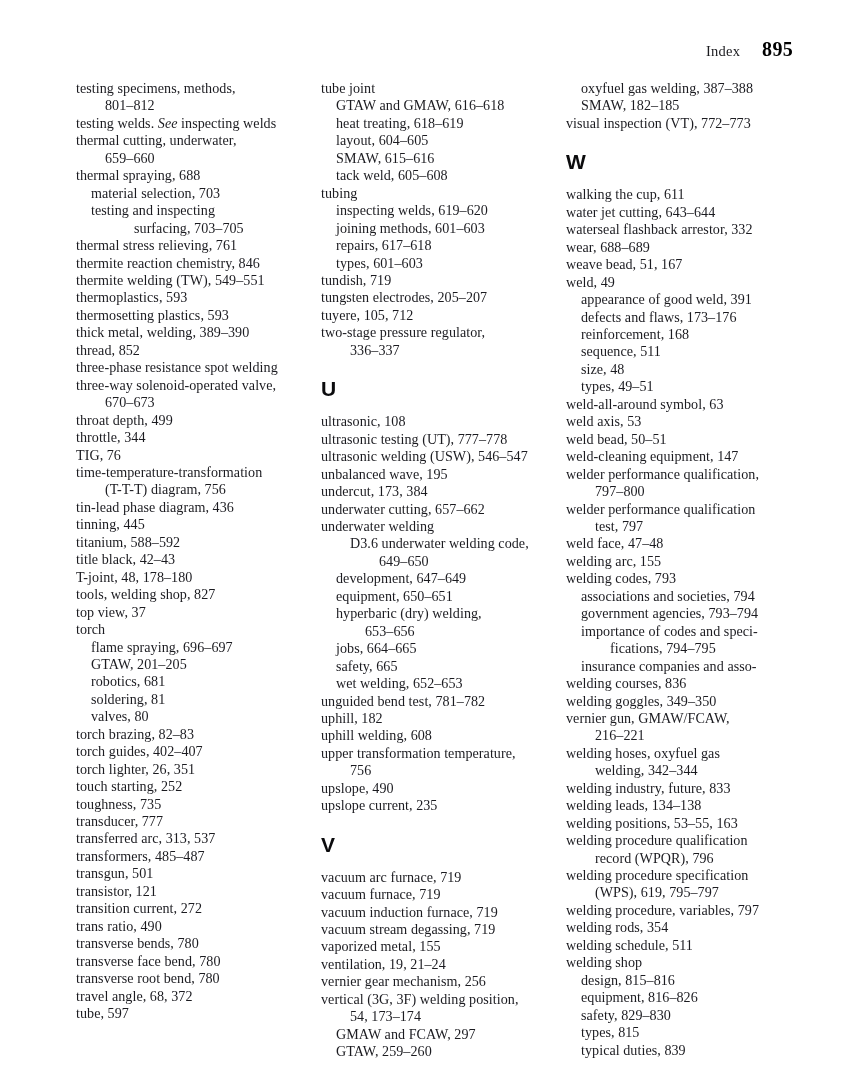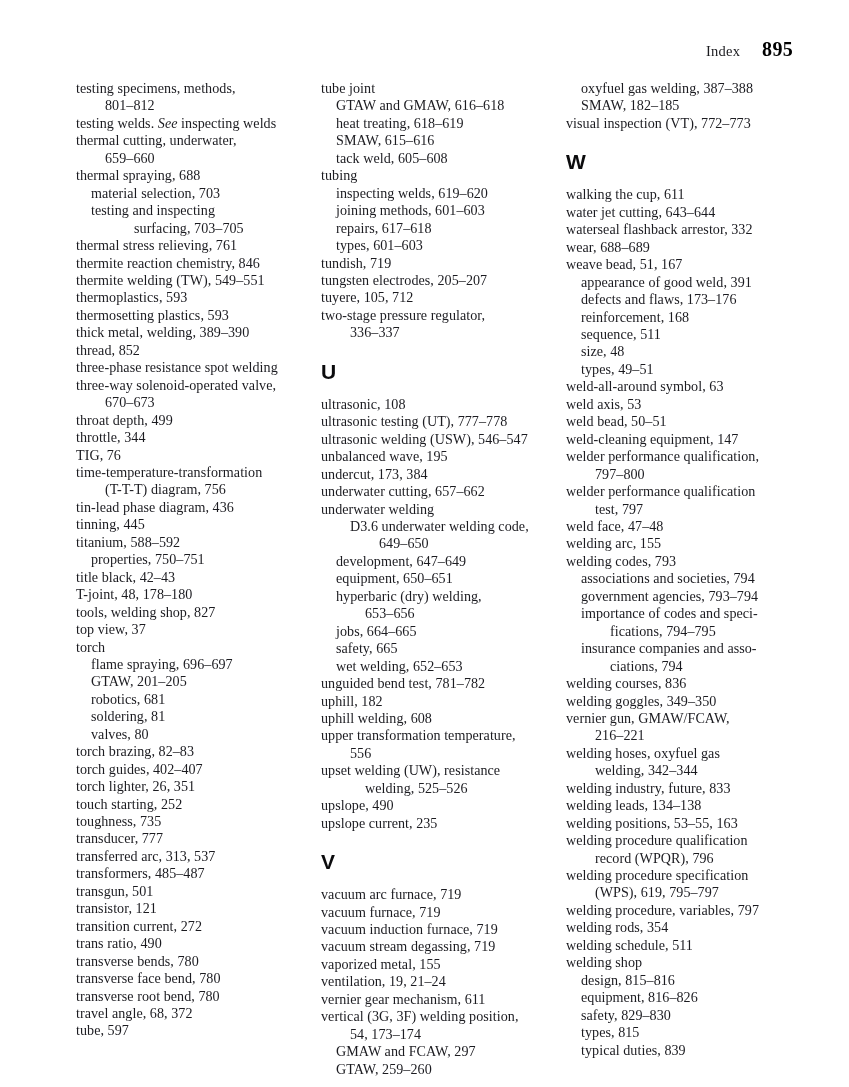--- a/index.html
+++ b/index.html
@@ -167,21 +167,20 @@
           <div class="entry lv0c">(T-T-T) diagram, 756</div>
         </div>
         <div>
           <div class="entry lv0">tin-lead phase diagram, 436</div>
         </div>
         <div>
           <div class="entry lv0">tinning, 445</div>
         </div>
         <div>
           <div class="entry lv0">titanium, 588–592</div>
-          <div class="entry lv1">properties, 750–751</div>
         </div>
         <div>
           <div class="entry lv0">title black, 42–43</div>
         </div>
         <div>
           <div class="entry lv0">T-joint, 48, 178–180</div>
         </div>
         <div>
           <div class="entry lv0">tools, welding shop, 827</div>
         </div>
@@ -246,20 +245,21 @@
         </div>
         <div>
           <div class="entry lv0">tube, 597</div>
         </div>
       </div>
     <div class="col">
         <div>
           <div class="entry lv0">tube joint</div>
           <div class="entry lv1">GTAW and GMAW, 616–618</div>
           <div class="entry lv1">heat treating, 618–619</div>
+          <div class="entry lv1">layout, 604–605</div>
           <div class="entry lv1">SMAW, 615–616</div>
           <div class="entry lv1">tack weld, 605–608</div>
         </div>
         <div>
           <div class="entry lv0">tubing</div>
           <div class="entry lv1">inspecting welds, 619–620</div>
           <div class="entry lv1">joining methods, 601–603</div>
           <div class="entry lv1">repairs, 617–618</div>
           <div class="entry lv1">types, 601–603</div>
         </div>
@@ -311,25 +311,21 @@
           <div class="entry lv0">unguided bend test, 781–782</div>
         </div>
         <div>
           <div class="entry lv0">uphill, 182</div>
         </div>
         <div>
           <div class="entry lv0">uphill welding, 608</div>
         </div>
         <div>
           <div class="entry lv0">upper transformation temperature,</div>
-          <div class="entry lv0c">556</div>
-        </div>
-        <div>
-          <div class="entry lv0">upset welding (UW), resistance</div>
-          <div class="entry lv1c">welding, 525–526</div>
+          <div class="entry lv0c">756</div>
         </div>
         <div>
           <div class="entry lv0">upslope, 490</div>
         </div>
         <div>
           <div class="entry lv0">upslope current, 235</div>
         </div>
         <div class="letter-head">V</div>
         <div>
           <div class="entry lv0">vacuum arc furnace, 719</div>
@@ -343,21 +339,21 @@
         <div>
           <div class="entry lv0">vacuum stream degassing, 719</div>
         </div>
         <div>
           <div class="entry lv0">vaporized metal, 155</div>
         </div>
         <div>
           <div class="entry lv0">ventilation, 19, 21–24</div>
         </div>
         <div>
-          <div class="entry lv0">vernier gear mechanism, 611</div>
+          <div class="entry lv0">vernier gear mechanism, 256</div>
         </div>
         <div>
           <div class="entry lv0">vertical (3G, 3F) welding position,</div>
           <div class="entry lv0c">54, 173–174</div>
           <div class="entry lv1">GMAW and FCAW, 297</div>
           <div class="entry lv1">GTAW, 259–260</div>
         </div>
       </div>
     <div class="col">
         <div>
@@ -377,20 +373,21 @@
         <div>
           <div class="entry lv0">waterseal flashback arrestor, 332</div>
         </div>
         <div>
           <div class="entry lv0">wear, 688–689</div>
         </div>
         <div>
           <div class="entry lv0">weave bead, 51, 167</div>
         </div>
         <div>
+          <div class="entry lv0">weld, 49</div>
           <div class="entry lv1">appearance of good weld, 391</div>
           <div class="entry lv1">defects and flaws, 173–176</div>
           <div class="entry lv1">reinforcement, 168</div>
           <div class="entry lv1">sequence, 511</div>
           <div class="entry lv1">size, 48</div>
           <div class="entry lv1">types, 49–51</div>
         </div>
         <div>
           <div class="entry lv0">weld-all-around symbol, 63</div>
         </div>
@@ -417,21 +414,20 @@
         <div>
           <div class="entry lv0">welding arc, 155</div>
         </div>
         <div>
           <div class="entry lv0">welding codes, 793</div>
           <div class="entry lv1">associations and societies, 794</div>
           <div class="entry lv1">government agencies, 793–794</div>
           <div class="entry lv1">importance of codes and speci-</div>
           <div class="entry lv1c">fications, 794–795</div>
           <div class="entry lv1">insurance companies and asso-</div>
-          <div class="entry lv1c">ciations, 794</div>
         </div>
         <div>
           <div class="entry lv0">welding courses, 836</div>
         </div>
         <div>
           <div class="entry lv0">welding goggles, 349–350</div>
         </div>
         <div>
           <div class="entry lv0">vernier gun, GMAW/FCAW,</div>
           <div class="entry lv0c">216–221</div>

